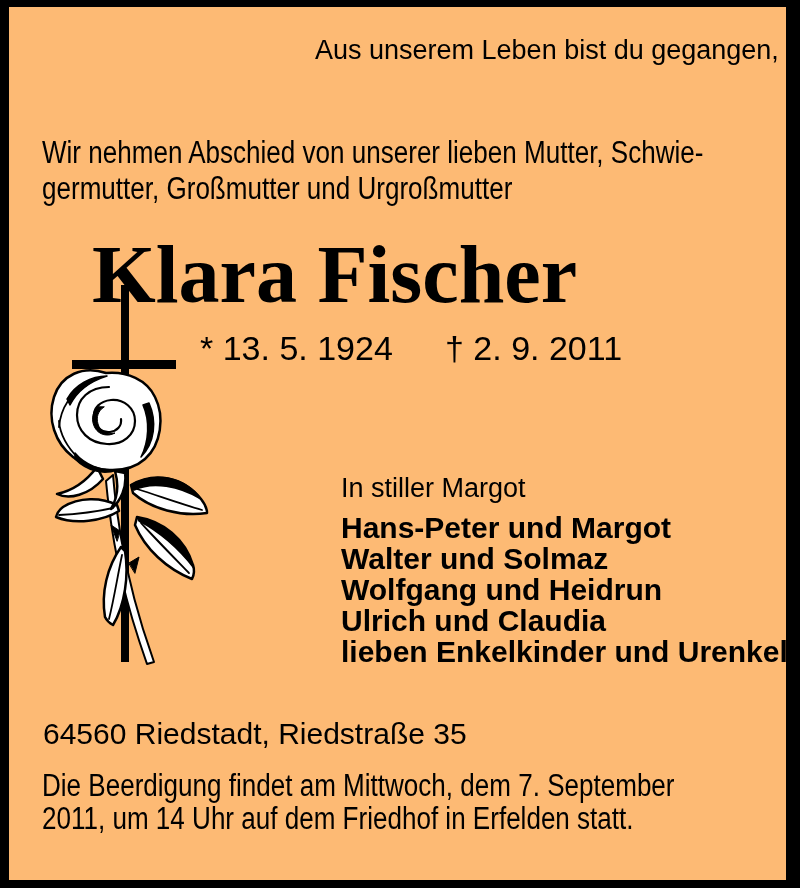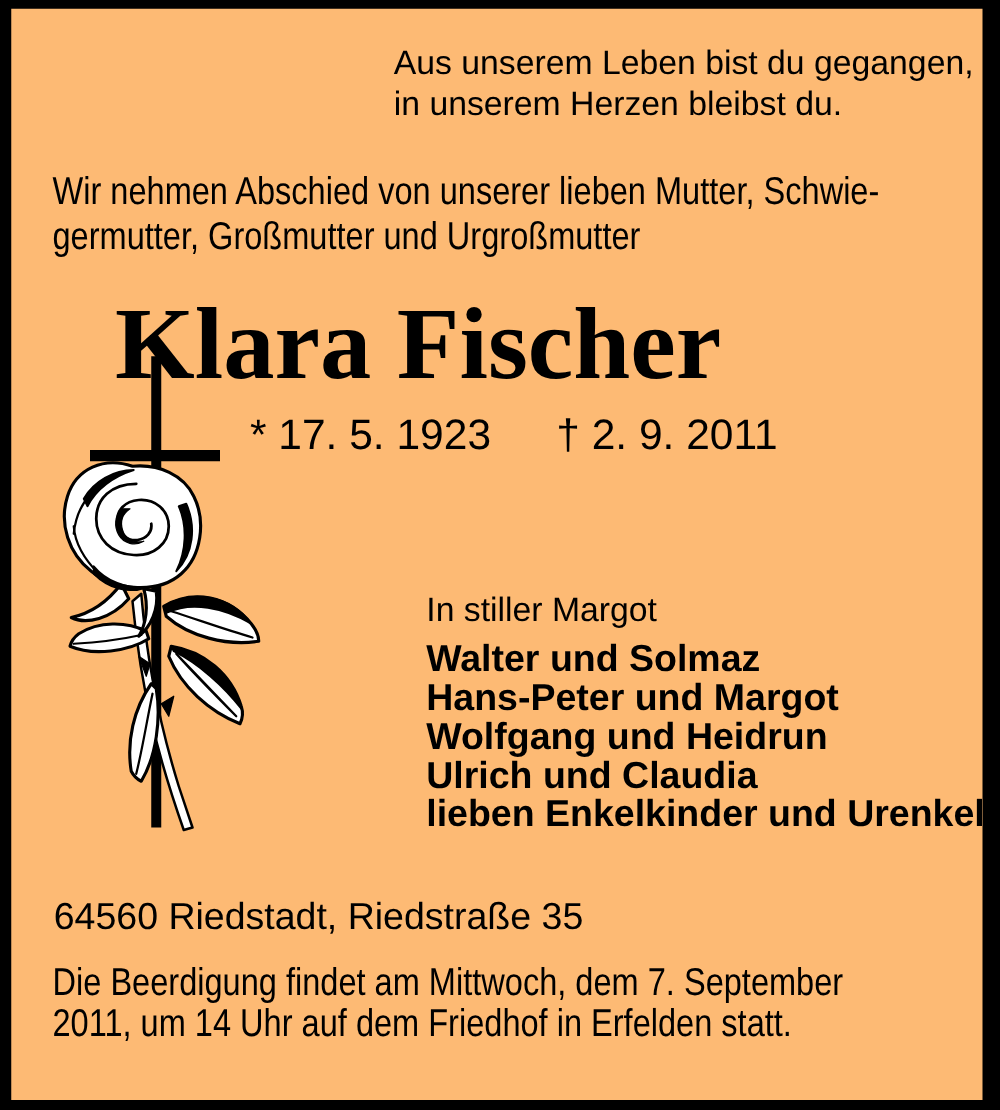--- a/index.html
+++ b/index.html
@@ -139,38 +139,37 @@
       <path d="M66,446 C76,458 92,464 108,463 C94,468 78,464 66,452 Z" fill="#000000" stroke-width="1.5"></path>
       <path d="M100,380 C80,380 68,392 68,408 C68,424 80,436 98,437 C114,438 126,428 126,414 C126,401 115,392 102,393 C91,394 84,401 85,411 C86,420 93,426 101,425 C108,424 113,419 112,412" fill="none" stroke-width="2.2"></path>
       <path d="M88,400 C83,406 82,414 86,421 C90,428 99,430 106,426 C98,428 91,424 89,417 C87,410 89,404 95,400 Z" fill="#000000" stroke-width="1"></path>
       <path d="M50,420 C52,400 62,386 78,378" fill="none" stroke-width="1.8"></path>
       <path d="M70,452 C58,440 51,428 50,414" fill="none" stroke-width="1.8"></path>
     </g>
   </svg>
 
   <div class="abs epigraph">
     <div>Aus unserem Leben bist du gegangen,</div>
-    <div>in unserem Herzen bleibst du.</div>
   </div>
 
   <div class="abs intro">
     <div>Wir nehmen Abschied von unserer lieben Mutter, Schwie-</div>
     <div>germutter, Großmutter und Urgroßmutter</div>
   </div>
 
   <div class="abs name">Klara Fischer</div>
 
-  <div class="abs birth">* 17. 5. 1923</div>
+  <div class="abs birth">* 13. 5. 1924</div>
   <div class="abs death">† 2. 9. 2011</div>
 
   <div class="abs mourning">
     <div class="mourning-heading">In stiller Margot</div>
     <div class="mourners">
+      <div>Hans-Peter und Margot</div>
       <div>Walter und Solmaz</div>
-      <div>Hans-Peter und Margot</div>
       <div>Wolfgang und Heidrun</div>
       <div>Ulrich und Claudia</div>
       <div>lieben Enkelkinder und Urenkel</div>
     </div>
   </div>
 
   <div class="abs address">64560 Riedstadt, Riedstraße 35</div>
 
   <div class="abs funeral">
     <div>Die Beerdigung findet am Mittwoch, dem 7. September</div>

